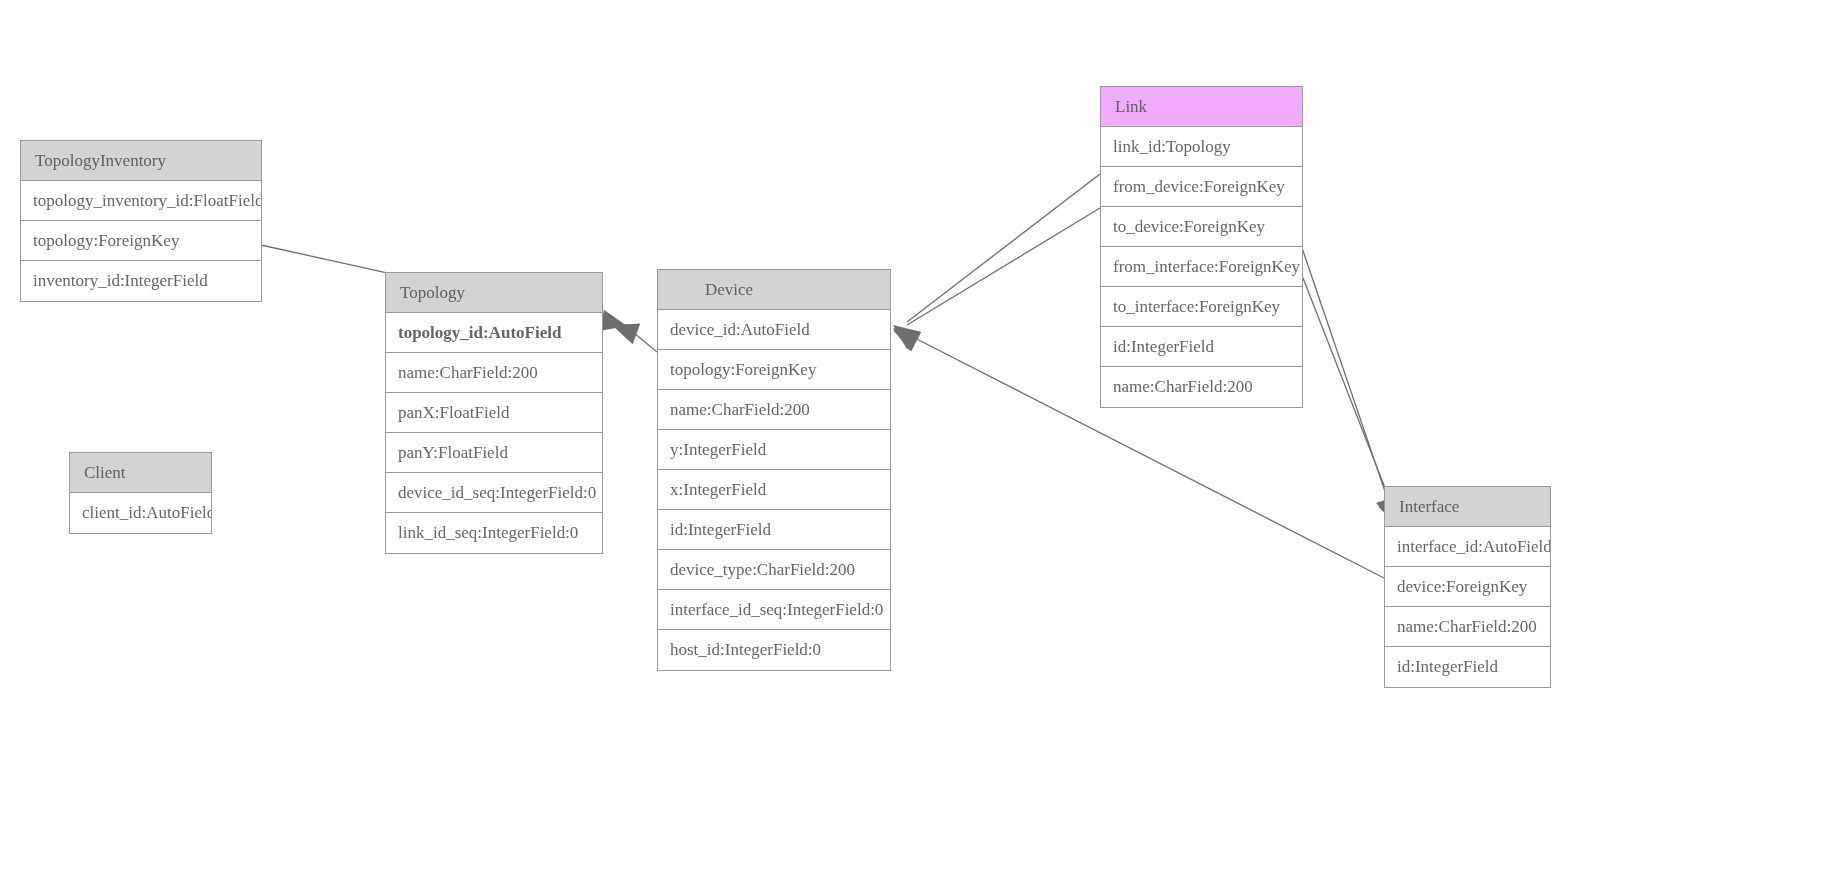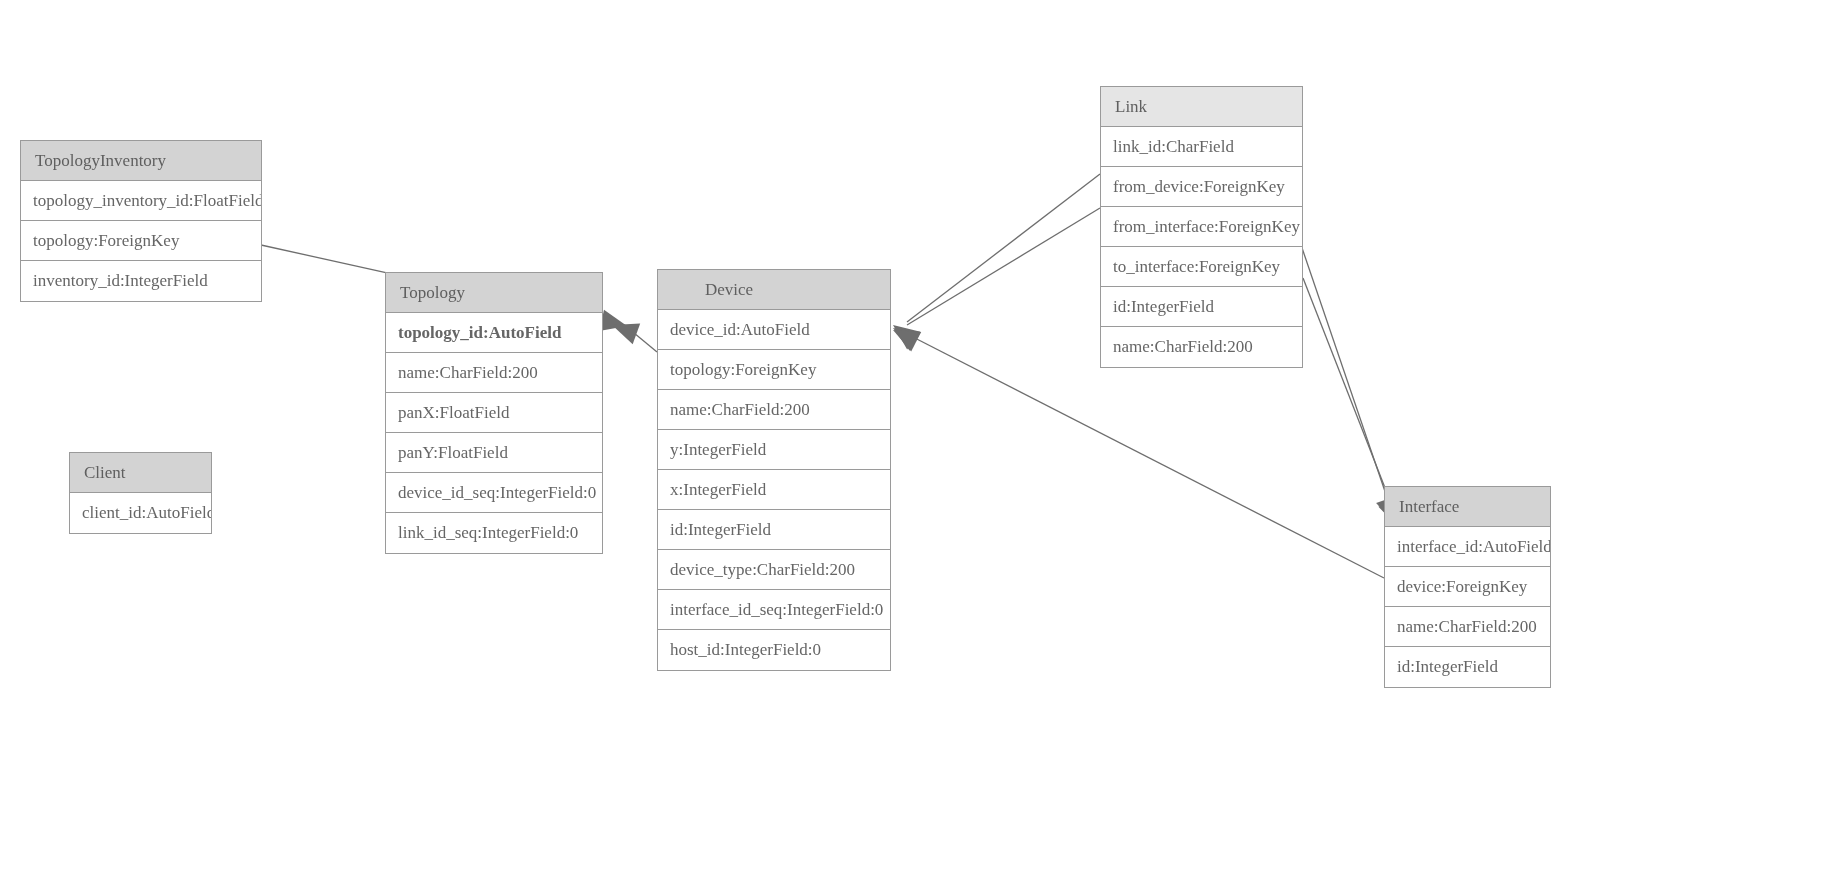--- a/index.html
+++ b/index.html
@@ -124,23 +124,24 @@
         <div class="entity-row" style="border-bottom-color: rgb(154, 154, 154);">topology:ForeignKey</div>
         <div class="entity-row" style="border-bottom-color: rgb(154, 154, 154);">name:CharField:200</div>
         <div class="entity-row" style="border-bottom-color: rgb(154, 154, 154);">y:IntegerField</div>
         <div class="entity-row" style="border-bottom-color: rgb(154, 154, 154);">x:IntegerField</div>
         <div class="entity-row" style="border-bottom-color: rgb(154, 154, 154);">id:IntegerField</div>
         <div class="entity-row" style="border-bottom-color: rgb(154, 154, 154);">device_type:CharField:200</div>
         <div class="entity-row" style="border-bottom-color: rgb(154, 154, 154);">interface_id_seq:IntegerField:0</div>
         <div class="entity-row" style="border-bottom-color: rgb(154, 154, 154);">host_id:IntegerField:0</div>
       </div>
       <div class="entity" style="left: 1100px; top: 86px; width: 203px; border-color: rgb(154, 154, 154);">
-        <div class="entity-header" style="background: #e5e5e5; border-bottom-color: rgb(154, 154, 154);">Link</div>
-        <div class="entity-row" style="border-bottom-color: rgb(154, 154, 154);">link_id:CharField</div>
+        <div class="entity-header" style="background: #f0abfc; border-bottom-color: rgb(154, 154, 154);">Link</div>
+        <div class="entity-row" style="border-bottom-color: rgb(154, 154, 154);">link_id:Topology</div>
         <div class="entity-row" style="border-bottom-color: rgb(154, 154, 154);">from_device:ForeignKey</div>
+        <div class="entity-row" style="border-bottom-color: rgb(154, 154, 154);">to_device:ForeignKey</div>
         <div class="entity-row" style="border-bottom-color: rgb(154, 154, 154);">from_interface:ForeignKey</div>
         <div class="entity-row" style="border-bottom-color: rgb(154, 154, 154);">to_interface:ForeignKey</div>
         <div class="entity-row" style="border-bottom-color: rgb(154, 154, 154);">id:IntegerField</div>
         <div class="entity-row" style="border-bottom-color: rgb(154, 154, 154);">name:CharField:200</div>
       </div>
       <div class="entity" style="left: 1384px; top: 486px; width: 167px; border-color: rgb(154, 154, 154);">
         <div class="entity-header" style="background: rgb(211, 211, 211); border-bottom-color: rgb(154, 154, 154);">Interface</div>
         <div class="entity-row" style="border-bottom-color: rgb(154, 154, 154);">interface_id:AutoField</div>
         <div class="entity-row" style="border-bottom-color: rgb(154, 154, 154);">device:ForeignKey</div>
         <div class="entity-row" style="border-bottom-color: rgb(154, 154, 154);">name:CharField:200</div>

